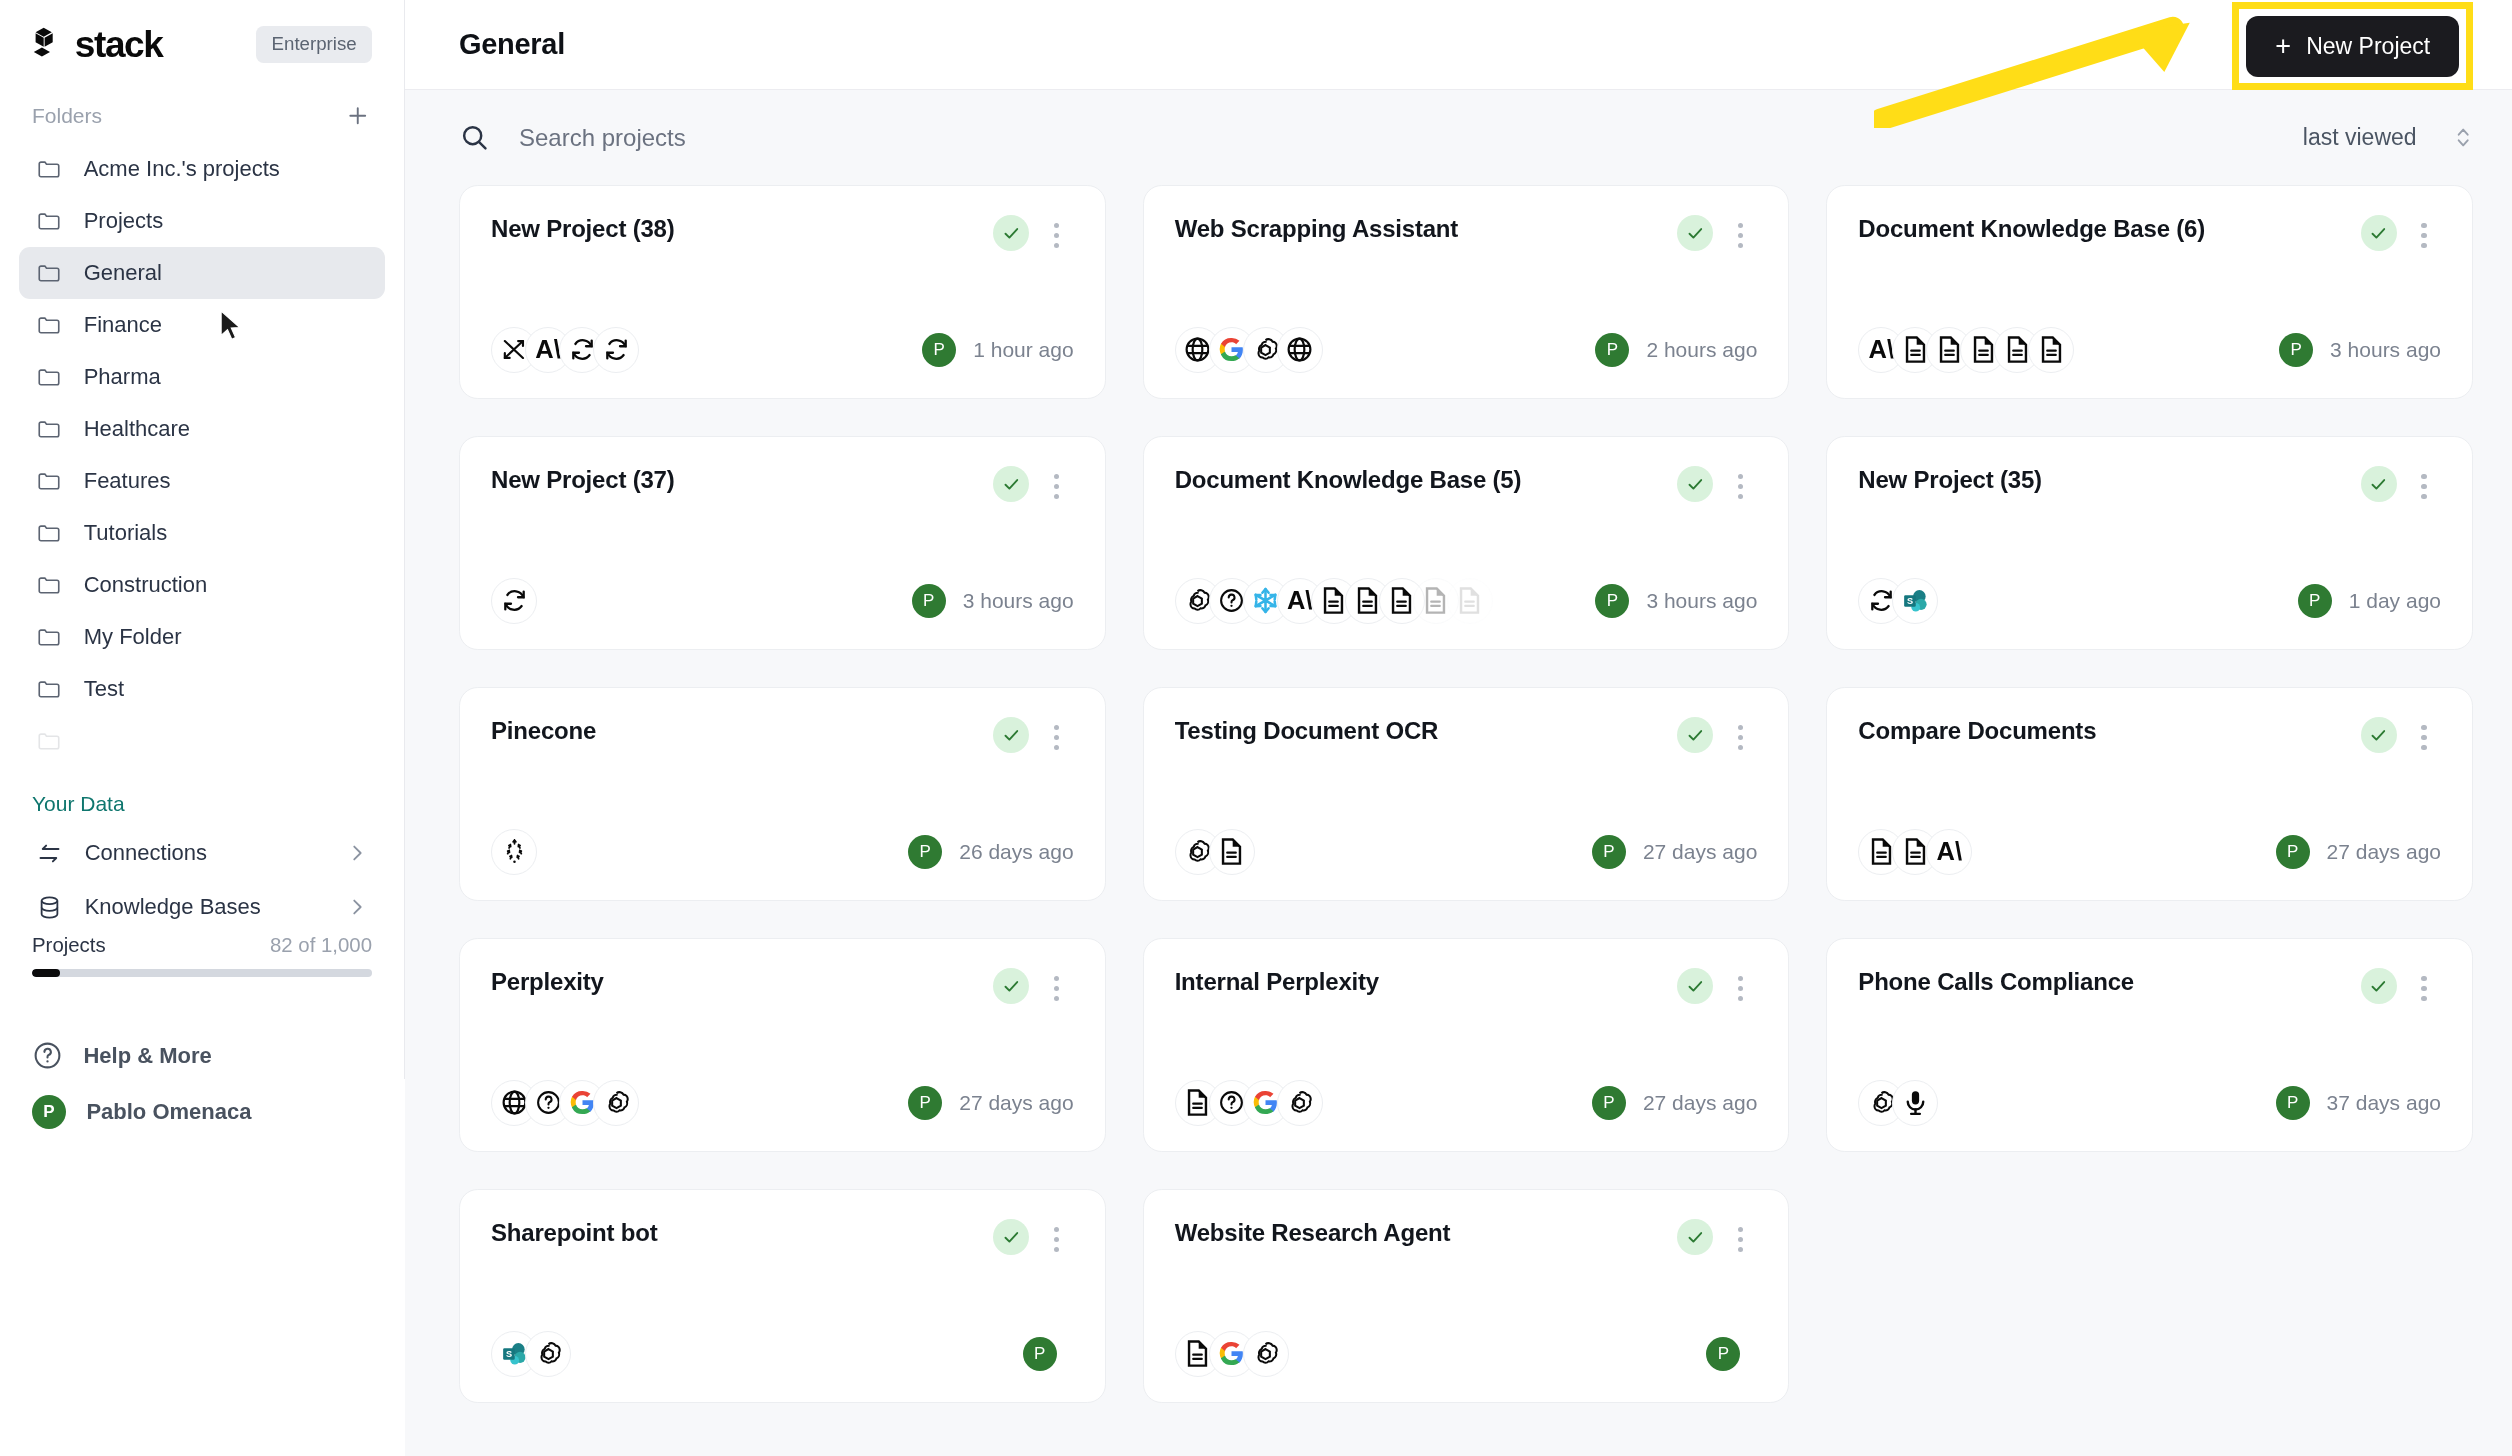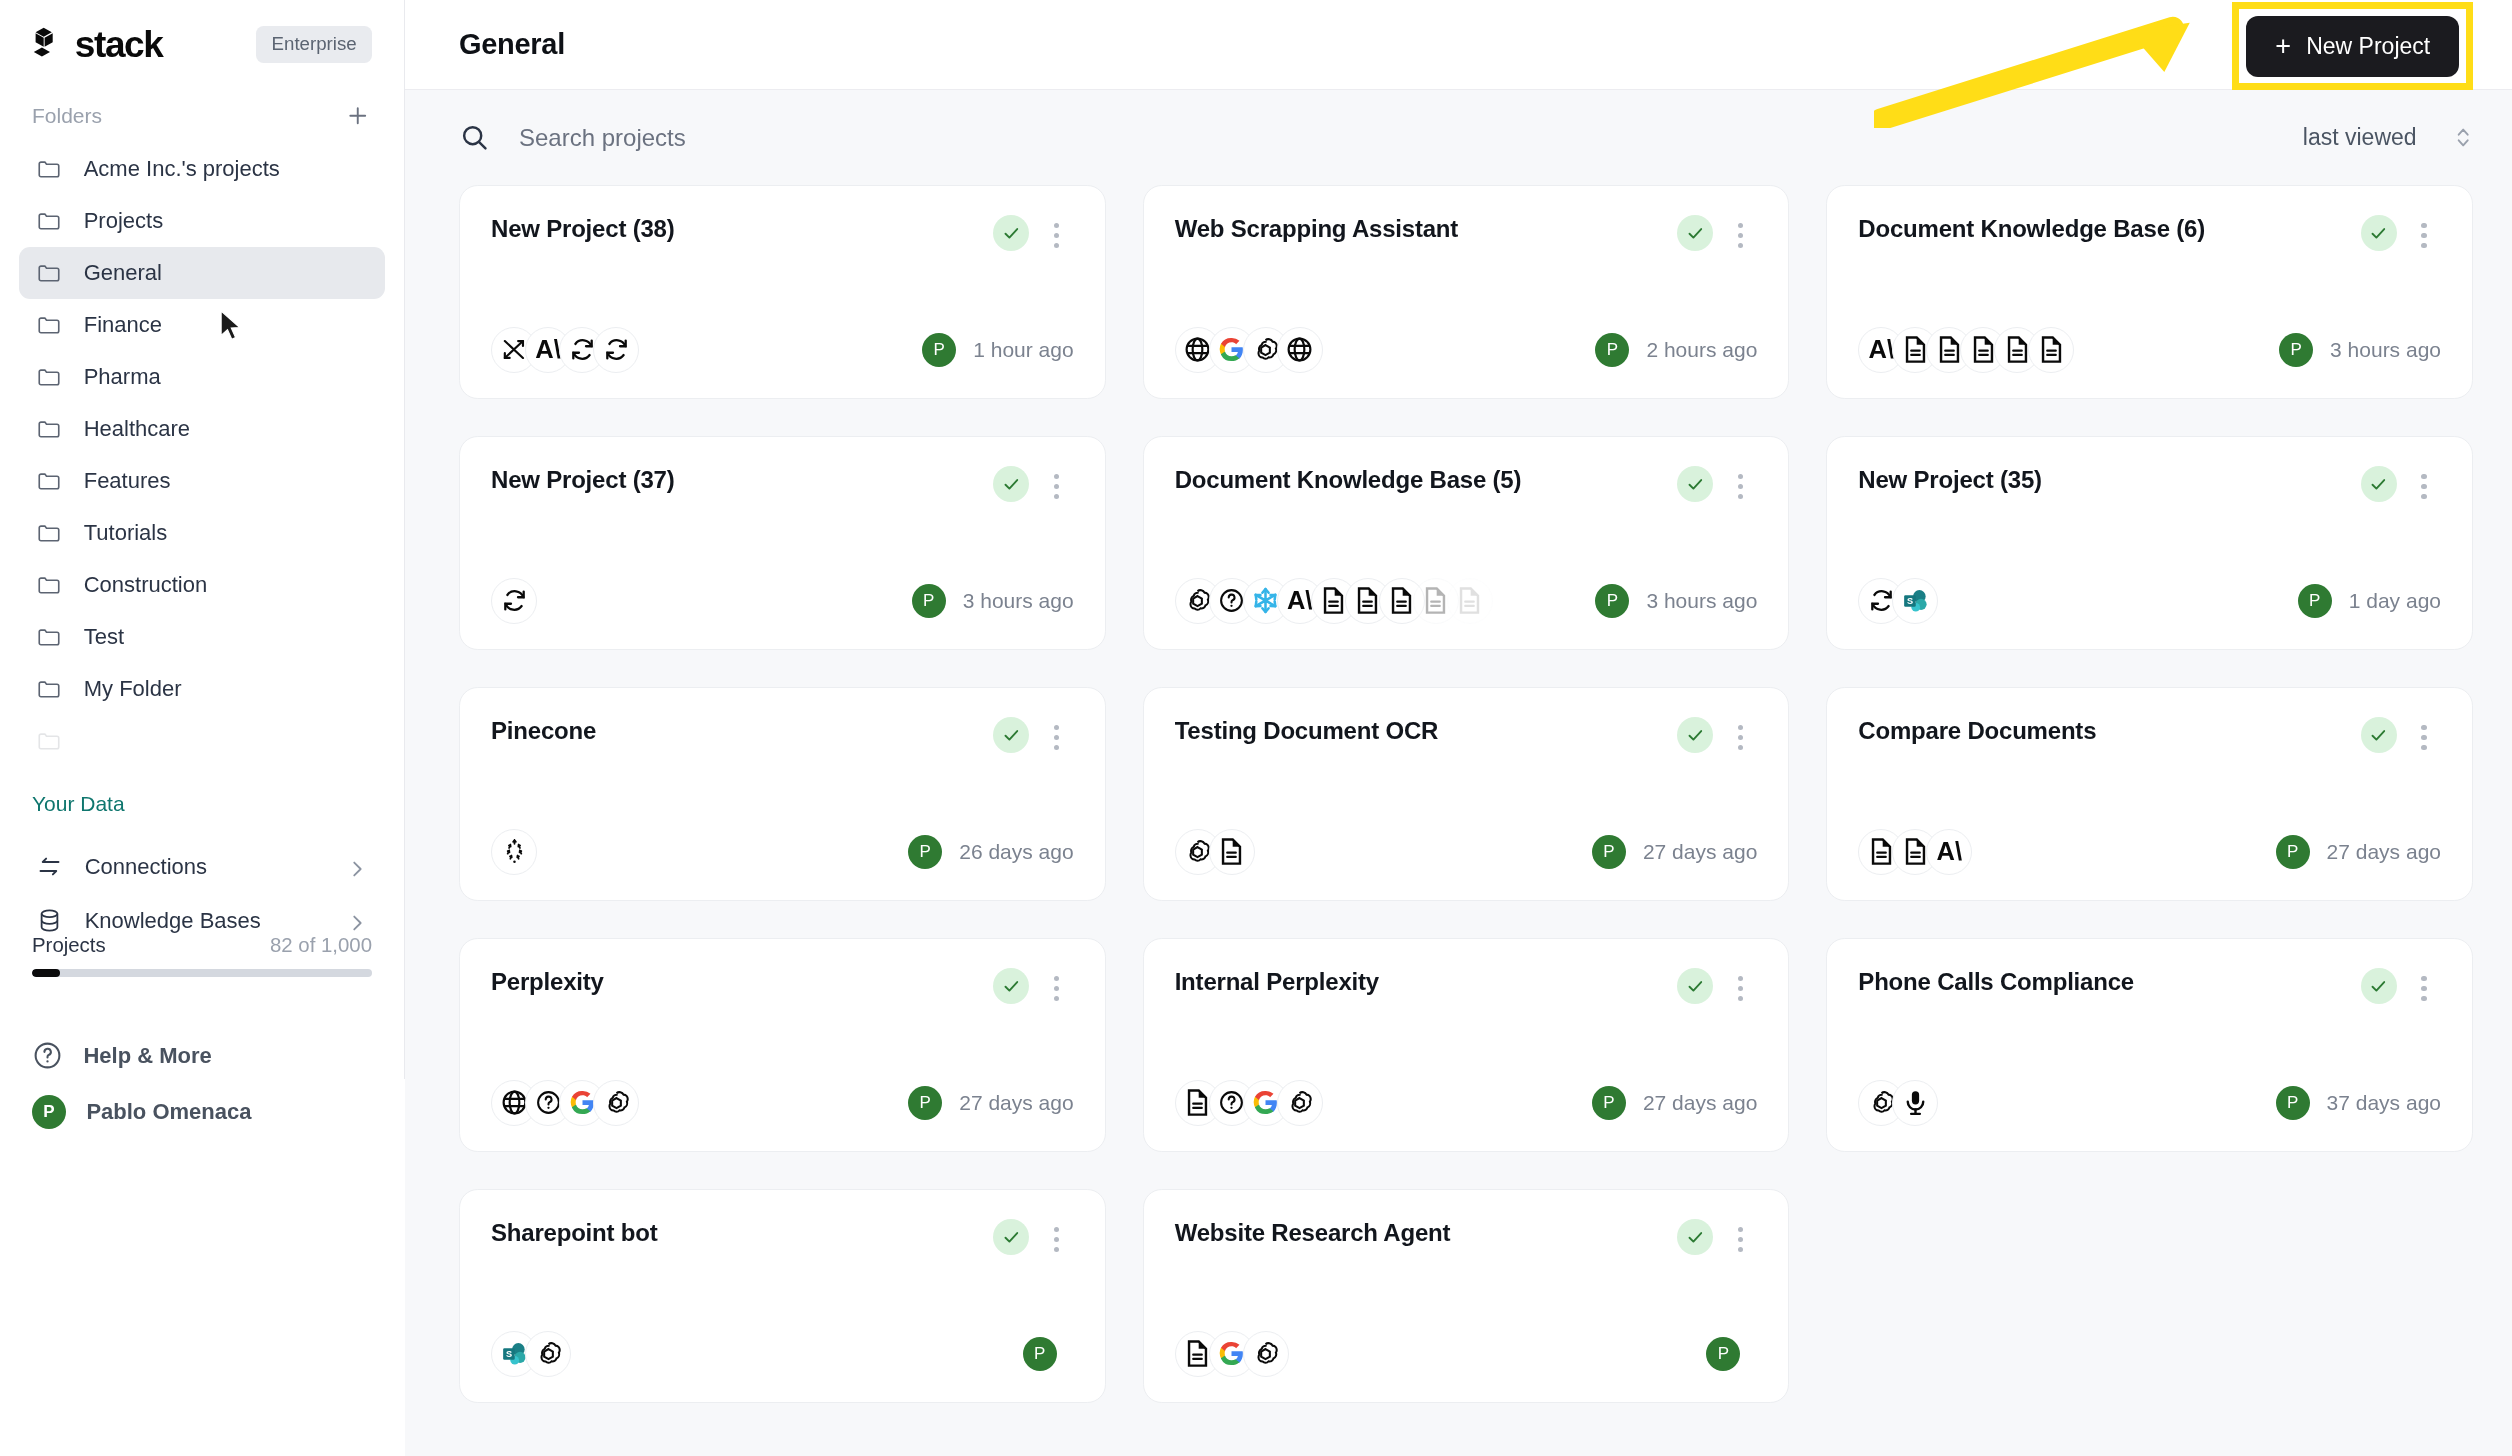--- a/index.html
+++ b/index.html
@@ -46,21 +46,21 @@
   }
   .folder-item.active { background:#e7e9ed; }
   .folder-item .f-ico { width: 26px; height: 26px; flex:0 0 26px; }
   .folder-fade { opacity: .16; pointer-events:none; }
 
   .your-data-head { padding: 0 32px; margin-top: 25.5px; height:34px; display:flex; align-items:center; }
   .your-data-head .ttl { font-size: 21px; color:#0f766e; }
 
   .data-list { margin-top: 10.2px; padding: 0 18.7px; }
   .data-item {
-    display:flex; align-items:flex-end; gap: 22px;
+    display:flex; align-items:center; gap: 22px;
     height: 54px; padding: 0 17px;
     border-radius: 11px; color:#2b3445; font-size: 22px;
   }
   .data-item .d-ico { width:27px; height:27px; flex:0 0 27px; }
   .data-item .chev { margin-left:auto; width:22px; height:22px; color:#8b93a1; }
 
   .sb-bottom { margin-top: auto; padding: 0 32px 25.5px 32px; }
   .proj-row { display:flex; align-items:baseline; margin-bottom: 12px; }
   .proj-row .lbl { font-size: 20.4px; color:#2b3445; }
   .proj-row .cnt { margin-left:auto; font-size: 20.4px; color:#9aa1ad; }
@@ -239,27 +239,27 @@
         <div class="folder-item">
           <svg class="f-ico" viewBox="0 0 24 24" fill="none" stroke="#5c6472" stroke-width="1.5" stroke-linejoin="round">
             <path d="M3 7.2a1.6 1.6 0 0 1 1.6-1.6h3.6l1.5 2h9.7A1.6 1.6 0 0 1 21 9.2v8.4a1.6 1.6 0 0 1-1.6 1.6H4.6A1.6 1.6 0 0 1 3 17.6Z"></path>
           </svg>
           <span>Construction</span>
         </div>
         <div class="folder-item">
           <svg class="f-ico" viewBox="0 0 24 24" fill="none" stroke="#5c6472" stroke-width="1.5" stroke-linejoin="round">
             <path d="M3 7.2a1.6 1.6 0 0 1 1.6-1.6h3.6l1.5 2h9.7A1.6 1.6 0 0 1 21 9.2v8.4a1.6 1.6 0 0 1-1.6 1.6H4.6A1.6 1.6 0 0 1 3 17.6Z"></path>
           </svg>
-          <span>Test</span>
+          <span>My Folder</span>
         </div>
         <div class="folder-item">
           <svg class="f-ico" viewBox="0 0 24 24" fill="none" stroke="#5c6472" stroke-width="1.5" stroke-linejoin="round">
             <path d="M3 7.2a1.6 1.6 0 0 1 1.6-1.6h3.6l1.5 2h9.7A1.6 1.6 0 0 1 21 9.2v8.4a1.6 1.6 0 0 1-1.6 1.6H4.6A1.6 1.6 0 0 1 3 17.6Z"></path>
           </svg>
-          <span>My Folder</span>
+          <span>Test</span>
         </div>
         <div class="folder-item folder-fade">
           <svg class="f-ico" viewBox="0 0 24 24" fill="none" stroke="#5c6472" stroke-width="1.5" stroke-linejoin="round">
             <path d="M3 7.2a1.6 1.6 0 0 1 1.6-1.6h3.6l1.5 2h9.7A1.6 1.6 0 0 1 21 9.2v8.4a1.6 1.6 0 0 1-1.6 1.6H4.6A1.6 1.6 0 0 1 3 17.6Z"></path>
           </svg>
           <span>&nbsp;</span>
         </div>
       </nav>
 
     <div class="your-data-head">

